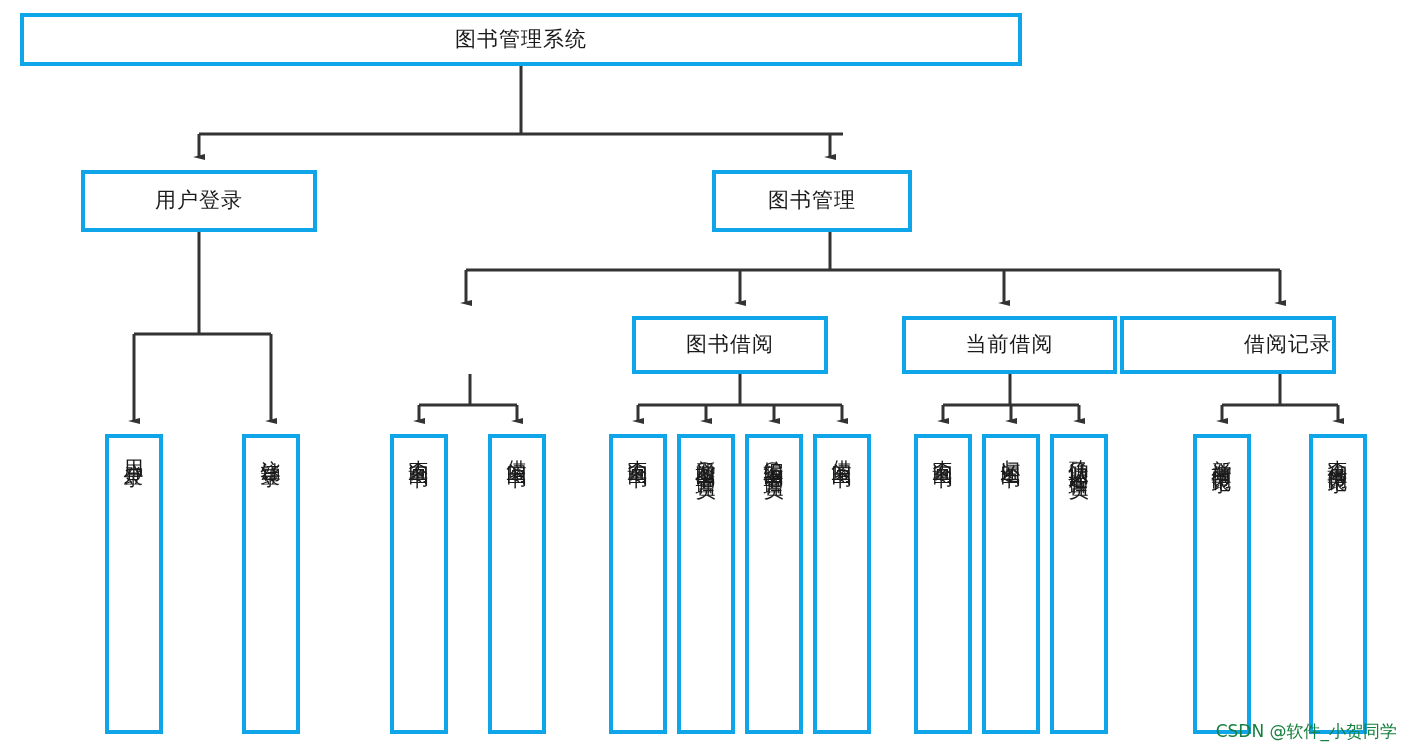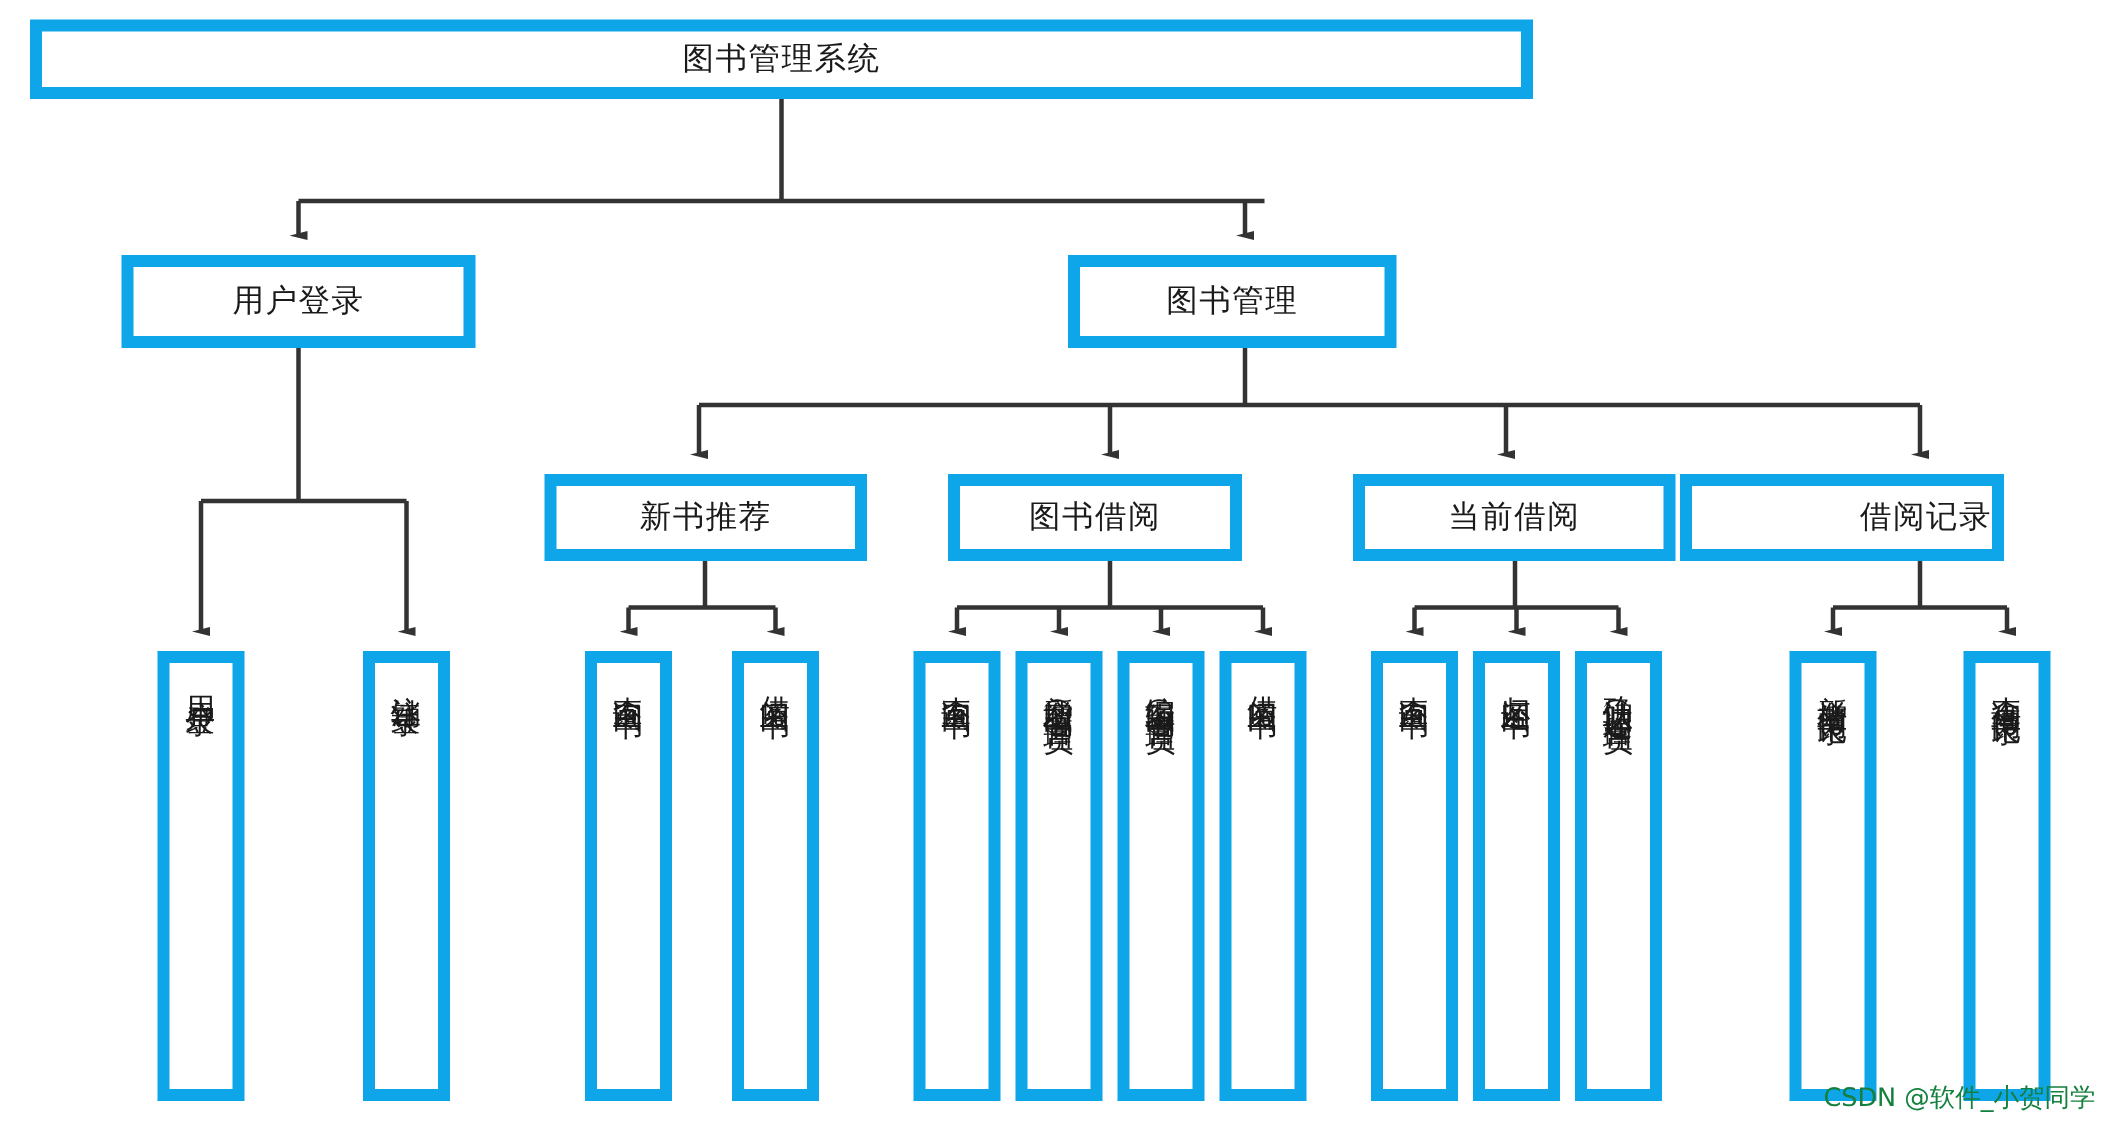--- a/index.html
+++ b/index.html
@@ -14,21 +14,21 @@
   #canvas {
     position: relative;
     width: 1405px;
     height: 747px;
     background: #ffffff;
     overflow: hidden;
   }
   .node {
     position: absolute;
     box-sizing: border-box;
-    border: 8px solid #0ea5e9;
+    border: 4px solid #0ea5e9;
     background: #ffffff;
     display: flex;
     align-items: center;
     justify-content: center;
     color: #1a1a1a;
   }
   .node.horiz {
     font-size: 21px;
     letter-spacing: 1px;
     line-height: 1.2;
@@ -123,27 +123,24 @@
     </g>
   </svg>
 
   <div class="node root horiz" style="left:20px; top:13px; width:1002px; height:53px;">
     <span>图书管理系统</span>
   </div>
 
   <div class="node horiz" style="left:81px; top:170px; width:236px; height:62px;">
     <span>用户登录</span>
   </div>
-  <div class="node horiz" style="left:712px; top:170px; width:219px; height:62px;">
+  <div class="node horiz" style="left:712px; top:170px; width:200px; height:62px;">
     <span>图书管理</span>
   </div>
 
-  <div class="node horiz" style="left:363px; top:316px; width:215px; height:58px;">
-    <span>新书推荐</span>
-  </div>
   <div class="node horiz" style="left:632px; top:316px; width:196px; height:58px;">
     <span>图书借阅</span>
   </div>
   <div class="node horiz" style="left:902px; top:316px; width:215px; height:58px;">
     <span>当前借阅</span>
   </div>
   <div class="node horiz" style="left:1120px; top:316px; width:216px; height:58px;justify-content:flex-end;">
     <span>借阅记录</span>
   </div>
 

